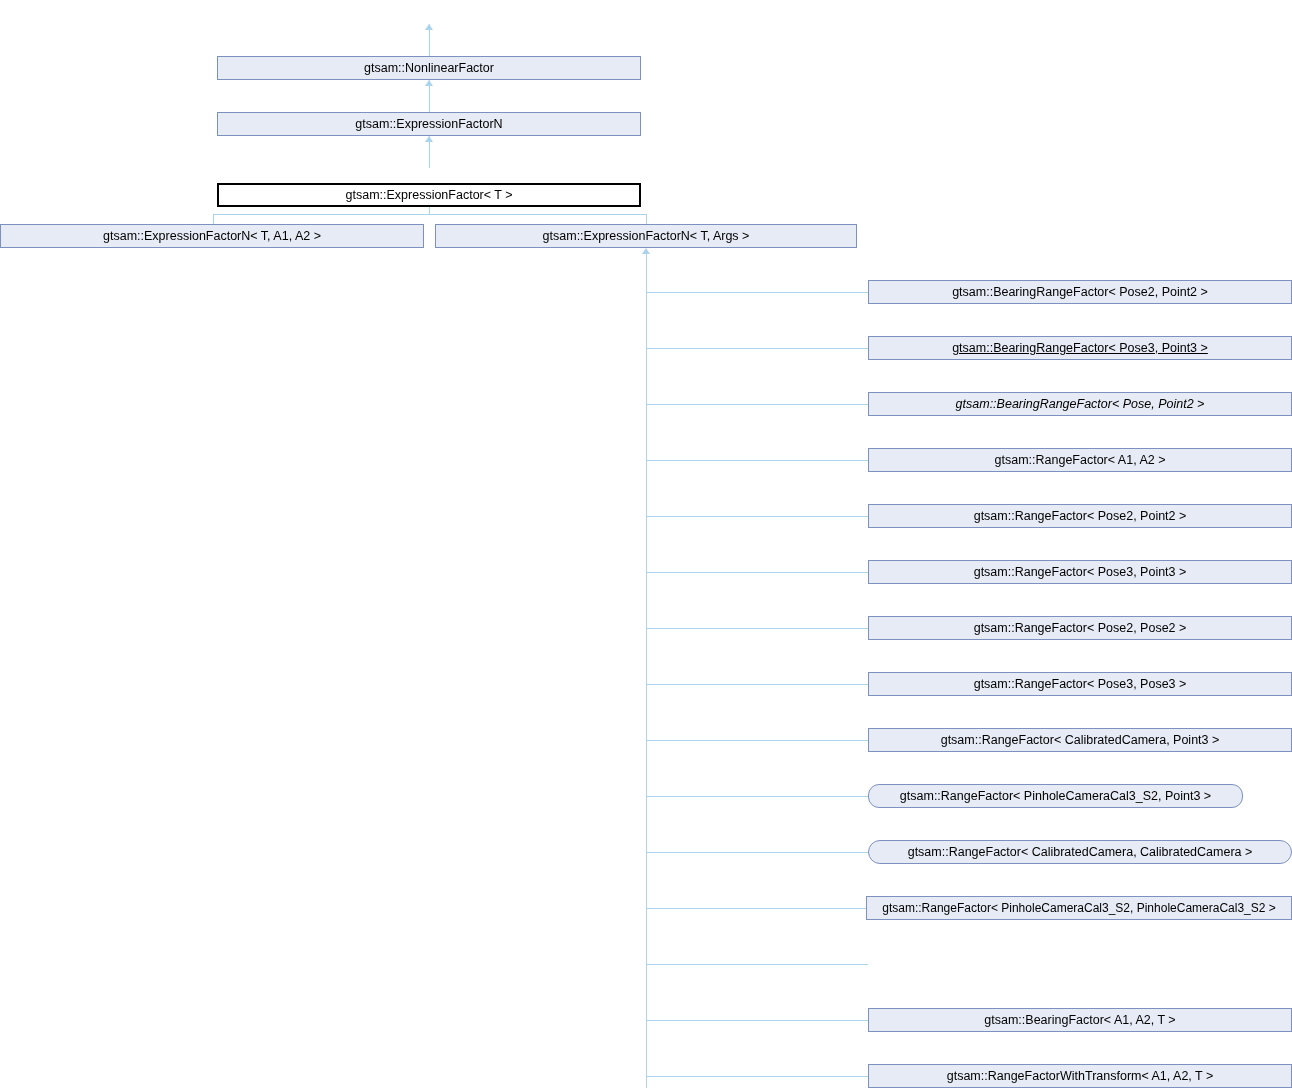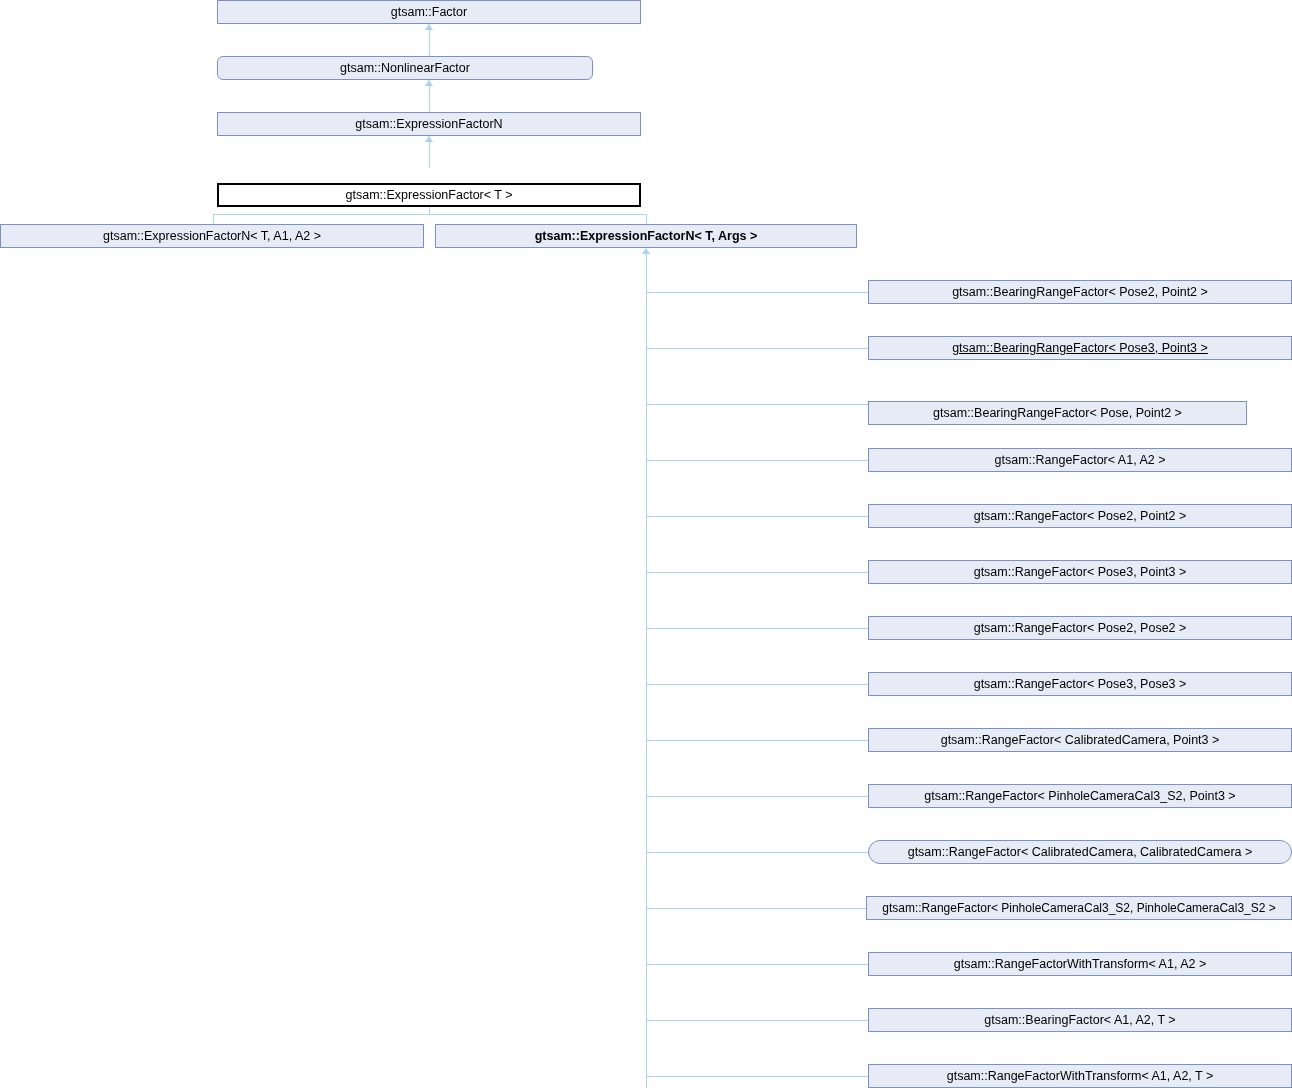--- a/index.html
+++ b/index.html
@@ -90,78 +90,72 @@
   <div class="edge h" style="left:646px; top:628px; width:222px;"></div>
   <div class="edge h" style="left:646px; top:684px; width:222px;"></div>
   <div class="edge h" style="left:646px; top:740px; width:222px;"></div>
   <div class="edge h" style="left:646px; top:796px; width:222px;"></div>
   <div class="edge h" style="left:646px; top:852px; width:222px;"></div>
   <div class="edge h" style="left:646px; top:908px; width:220px;"></div>
   <div class="edge h" style="left:646px; top:964px; width:222px;"></div>
   <div class="edge h" style="left:646px; top:1020px; width:222px;"></div>
   <div class="edge h" style="left:646px; top:1076px; width:222px;"></div>
 
-  <div class="node" style="left:217px; top:0px; width:424px;">
-    <span class="node-label">gtsam::Factor</span>
-  </div>
-  <div class="node" style="left:217px; top:56px; width:376px;border-radius:6px;">
+  <div class="node" style="left:217px; top:56px; width:424px;">
     <span class="node-label">gtsam::NonlinearFactor</span>
   </div>
   <div class="node" style="left:217px; top:112px; width:424px;">
     <span class="node-label">gtsam::ExpressionFactorN</span>
   </div>
   <div class="node current" style="left:217px; top:168px; width:424px;">
     <span class="node-label">gtsam::ExpressionFactor&lt; T &gt;</span>
   </div>
 
   <div class="node" style="left:0px; top:224px; width:424px;">
     <span class="node-label">gtsam::ExpressionFactorN&lt; T, A1, A2 &gt;</span>
   </div>
-  <div class="node" style="left:435px; top:224px; width:422px;font-weight:bold;">
+  <div class="node" style="left:435px; top:224px; width:422px;">
     <span class="node-label">gtsam::ExpressionFactorN&lt; T, Args &gt;</span>
   </div>
 
   <div class="node" style="left:868px; top:280px; width:424px;">
     <span class="node-label">gtsam::BearingRangeFactor&lt; Pose2, Point2 &gt;</span>
   </div>
   <div class="node" style="left:868px; top:336px; width:424px;text-decoration:underline;">
     <span class="node-label">gtsam::BearingRangeFactor&lt; Pose3, Point3 &gt;</span>
   </div>
-  <div class="node" style="left:868px; top:401px; width:379px;">
+  <div class="node" style="left:868px; top:392px; width:424px;font-style:italic;">
     <span class="node-label">gtsam::BearingRangeFactor&lt; Pose, Point2 &gt;</span>
   </div>
   <div class="node" style="left:868px; top:448px; width:424px;">
     <span class="node-label">gtsam::RangeFactor&lt; A1, A2 &gt;</span>
   </div>
   <div class="node" style="left:868px; top:504px; width:424px;">
     <span class="node-label">gtsam::RangeFactor&lt; Pose2, Point2 &gt;</span>
   </div>
   <div class="node" style="left:868px; top:560px; width:424px;">
     <span class="node-label">gtsam::RangeFactor&lt; Pose3, Point3 &gt;</span>
   </div>
   <div class="node" style="left:868px; top:616px; width:424px;">
     <span class="node-label">gtsam::RangeFactor&lt; Pose2, Pose2 &gt;</span>
   </div>
   <div class="node" style="left:868px; top:672px; width:424px;">
     <span class="node-label">gtsam::RangeFactor&lt; Pose3, Pose3 &gt;</span>
   </div>
   <div class="node" style="left:868px; top:728px; width:424px;">
     <span class="node-label">gtsam::RangeFactor&lt; CalibratedCamera, Point3 &gt;</span>
   </div>
-  <div class="node" style="left:868px; top:784px; width:424px;">
+  <div class="node" style="left:868px; top:784px; width:375px;border-radius:11px;">
     <span class="node-label">gtsam::RangeFactor&lt; PinholeCameraCal3_S2, Point3 &gt;</span>
   </div>
   <div class="node" style="left:868px; top:840px; width:424px;border-radius:12px;">
     <span class="node-label">gtsam::RangeFactor&lt; CalibratedCamera, CalibratedCamera &gt;</span>
   </div>
   <div class="node" style="left:866px; top:896px; width:426px; font-size:12px;">
     <span class="node-label">gtsam::RangeFactor&lt; PinholeCameraCal3_S2, PinholeCameraCal3_S2 &gt;</span>
-  </div>
-  <div class="node" style="left:868px; top:952px; width:424px;">
-    <span class="node-label">gtsam::RangeFactorWithTransform&lt; A1, A2 &gt;</span>
   </div>
   <div class="node" style="left:868px; top:1008px; width:424px;">
     <span class="node-label">gtsam::BearingFactor&lt; A1, A2, T &gt;</span>
   </div>
   <div class="node" style="left:868px; top:1064px; width:424px;">
     <span class="node-label">gtsam::RangeFactorWithTransform&lt; A1, A2, T &gt;</span>
   </div>
 
 </div>
 

